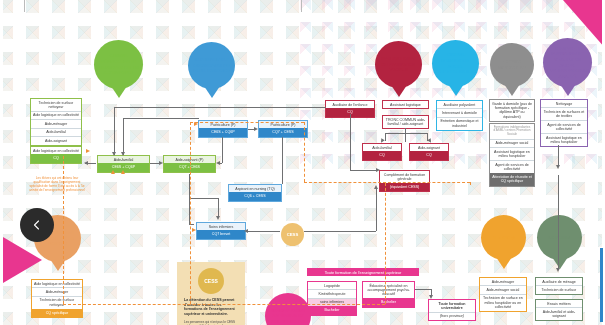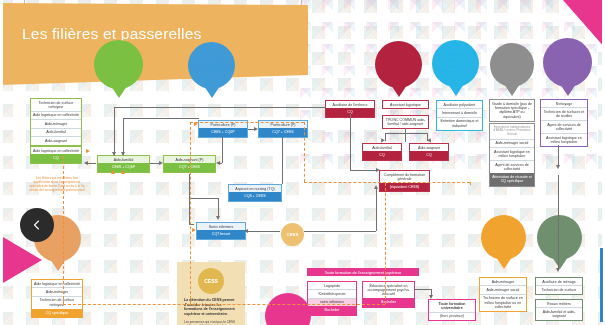--- a/index.html
+++ b/index.html
@@ -96,23 +96,20 @@
 <body>
 
 <div id="stage">
 
   <div class="bgpat"></div>
   <div class="bgpat2"></div>
   <div class="topline"></div>
   <div class="topline2"></div>
   <div class="pinkwedge"></div>
 
-  <div class="banner">
-    <div class="ttl">Les filières et passerelles</div>
-  </div>
 
   <div class="pin" style="left:94px;top:40px;">
     <div class="bulb" style="width:49px;height:49px;background:#7cc043;color:#7cc043;">
       <div class="lbl">CENTRE D'ÉDUCATION ET DE FORMATION EN ALTERNANCE</div>
     </div>
   </div>
   <div class="pin" style="left:188px;top:42px;">
     <div class="bulb" style="width:47px;height:47px;background:#3f9ad6;color:#3f9ad6;">
       <div class="lbl">ENSEIGNEMENT SECONDAIRE DE PLEIN EXERCICE</div>
     </div>

